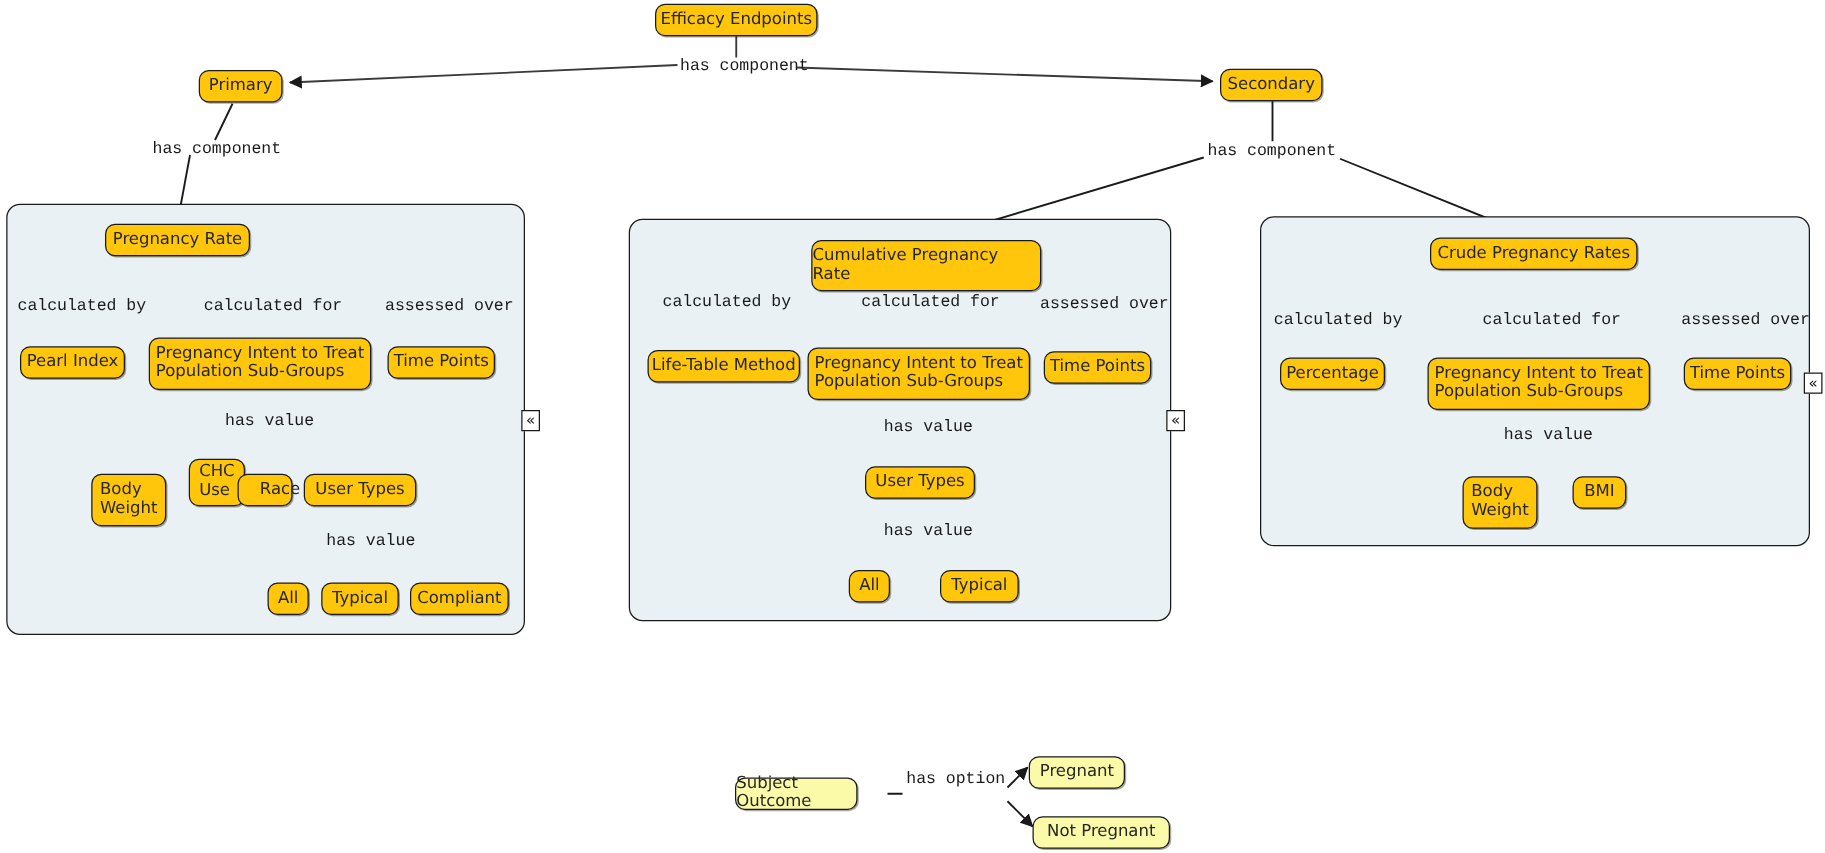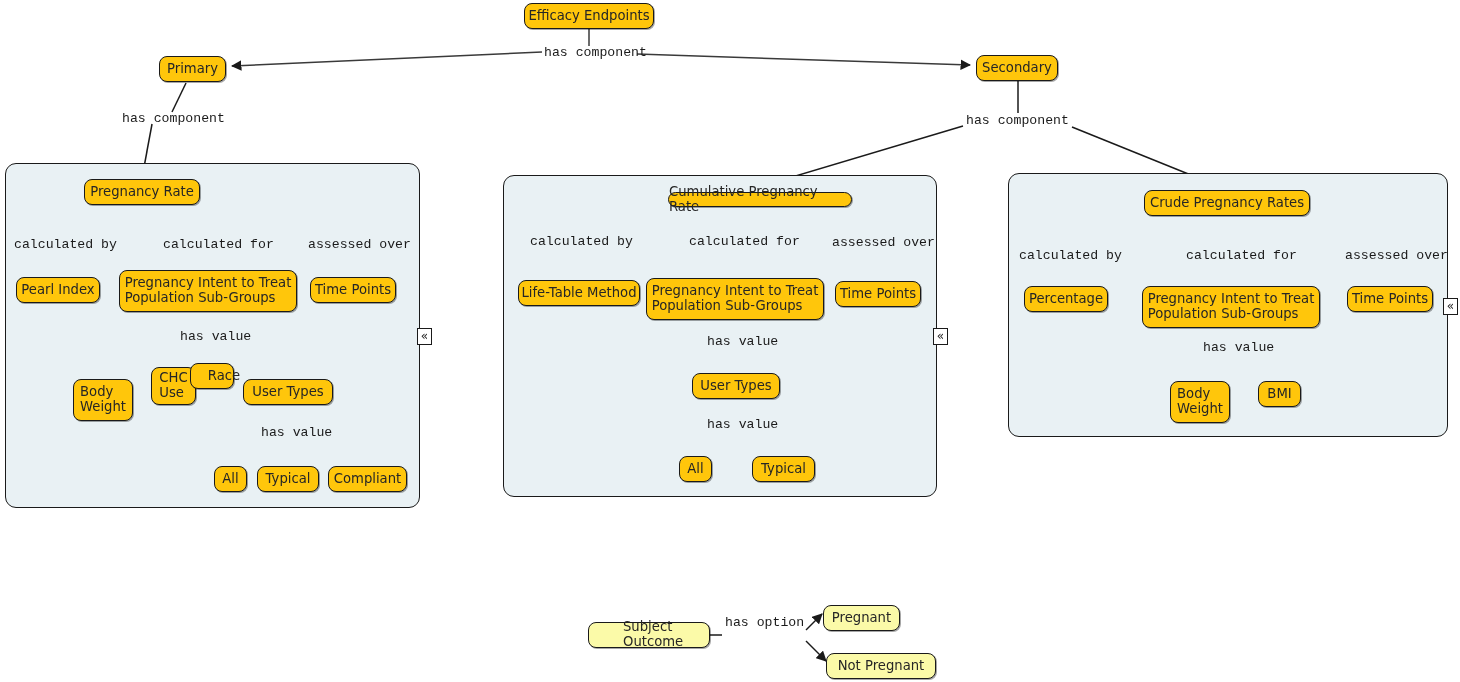--- a/index.html
+++ b/index.html
@@ -178,32 +178,32 @@
   <div class="node" style="left:119px; top:270px; width:178px; height:42px;">Pregnancy Intent to Treat
 Population Sub-Groups</div>
   <div class="node" style="left:310px; top:277px; width:86px; height:26px;">Time Points</div>
 
   <div class="linklabel" style="left:180px; top:330px;">has value</div>
 
   <div class="node" style="left:73px; top:379px; width:60px; height:42px;">Body
 Weight</div>
   <div class="node" style="left:139px; top:367px; width:45px; height:38px;margin-left:12px;">CHC
 Use</div>
-  <div class="node" style="left:190px; top:363px; width:44px; height:26px;padding-left:24px;">Race</div>
+  <div class="node" style="left:190px; top:379px; width:44px; height:26px;padding-left:24px;">Race</div>
   <div class="node" style="left:243px; top:379px; width:90px; height:26px;">User Types</div>
 
   <div class="linklabel" style="left:261px; top:426px;">has value</div>
 
   <div class="node" style="left:214px; top:466px; width:33px; height:26px;">All</div>
   <div class="node" style="left:257px; top:466px; width:62px; height:26px;">Typical</div>
   <div class="node" style="left:328px; top:466px; width:79px; height:26px;">Compliant</div>
 
   <div class="collapse" style="left:417px; top:328px;">«</div>
 
-  <div class="node" style="left:668px; top:192px; width:184px; height:15px;">Cumulative Pregnancy Rate</div>
+  <div class="node" style="left:649px; top:192px; width:184px; height:41px;">Cumulative Pregnancy Rate</div>
 
   <div class="linklabel" style="left:530px; top:235px;">calculated by</div>
   <div class="linklabel" style="left:689px; top:235px;">calculated for</div>
   <div class="linklabel" style="left:832px; top:236px;">assessed over</div>
 
   <div class="node" style="left:518px; top:280px; width:122px; height:26px;">Life-Table Method</div>
   <div class="node" style="left:646px; top:278px; width:178px; height:42px;">Pregnancy Intent to Treat
 Population Sub-Groups</div>
   <div class="node" style="left:835px; top:281px; width:86px; height:26px;">Time Points</div>
 
@@ -230,20 +230,20 @@
   <div class="node" style="left:1347px; top:286px; width:86px; height:26px;">Time Points</div>
 
   <div class="linklabel" style="left:1203px; top:341px;">has value</div>
 
   <div class="node" style="left:1170px; top:381px; width:60px; height:42px;">Body
 Weight</div>
   <div class="node" style="left:1258px; top:381px; width:43px; height:26px;">BMI</div>
 
   <div class="collapse" style="left:1443px; top:298px;">«</div>
 
-  <div class="node pale" style="left:588px; top:622px; width:122px; height:26px;padding-left:34px;">Subject Outcome</div>
+  <div class="node pale" style="left:588px; top:622px; width:98px; height:26px;">Subject Outcome</div>
 
   <div class="linklabel" style="left:725px; top:616px;">has option</div>
 
   <div class="node pale" style="left:823px; top:605px; width:77px; height:26px;">Pregnant</div>
   <div class="node pale" style="left:826px; top:653px; width:110px; height:26px;">Not Pregnant</div>
 
 </div>
 
 </body></html>

